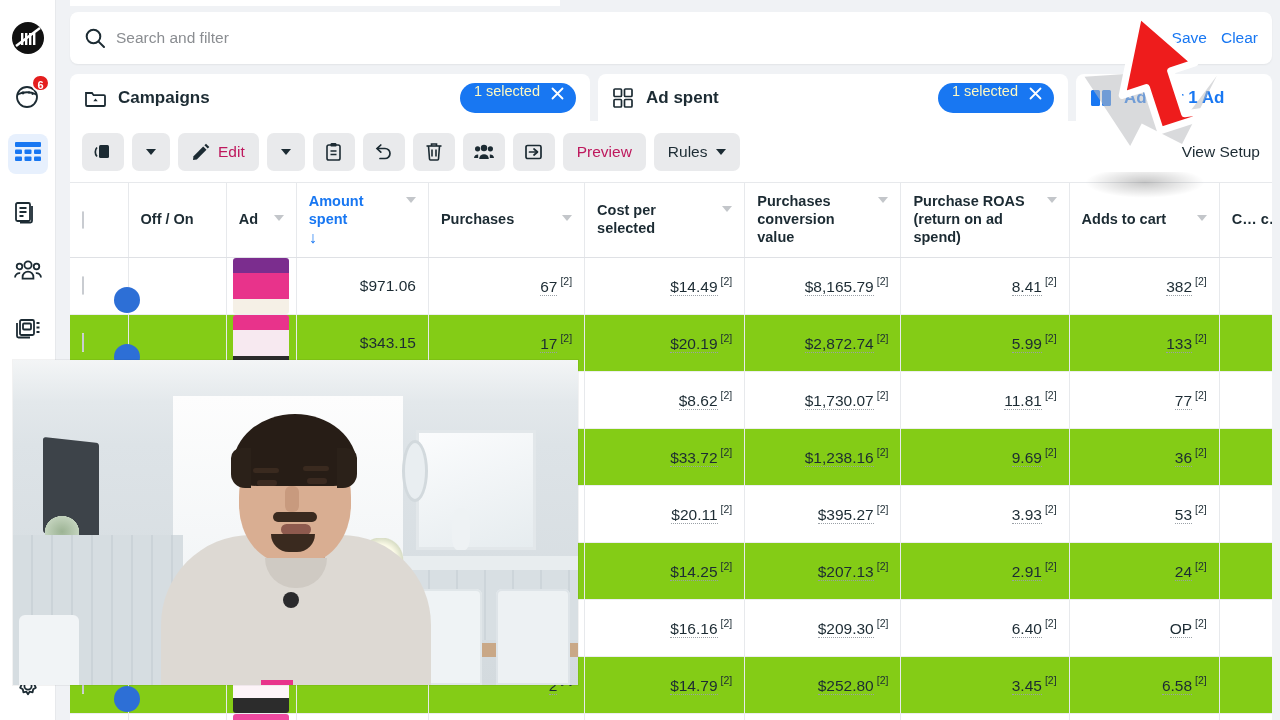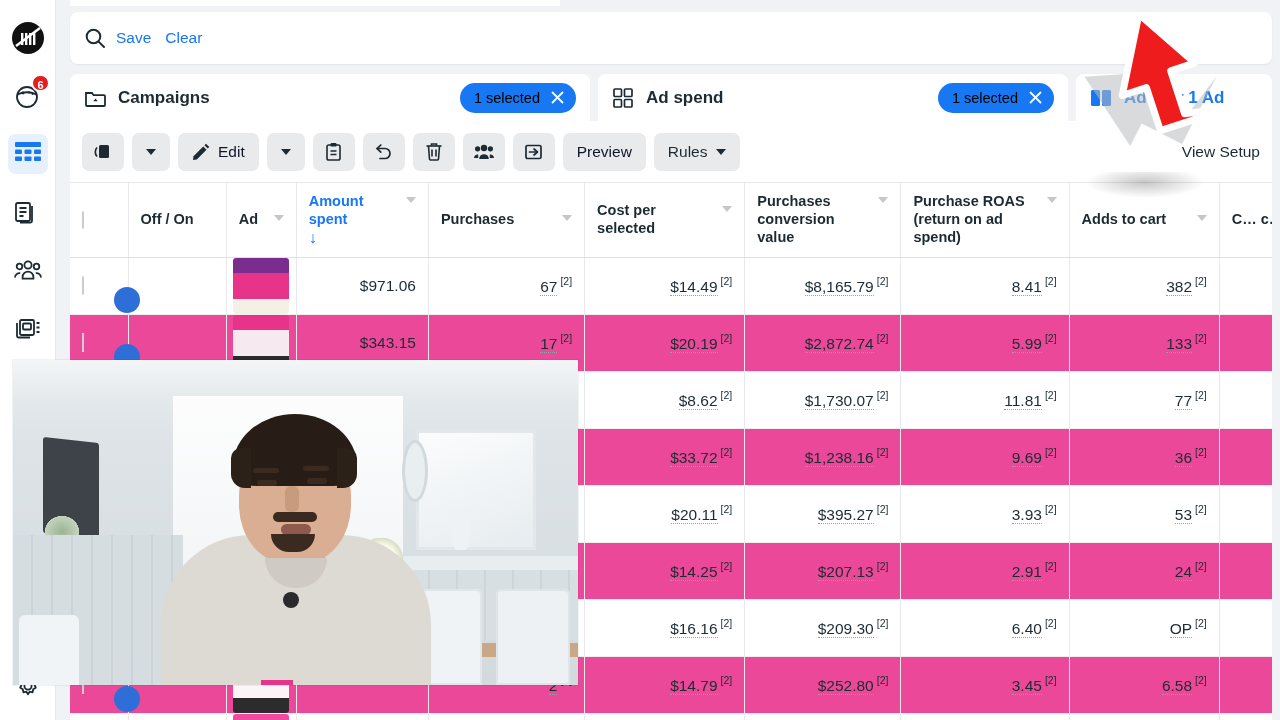--- a/index.html
+++ b/index.html
@@ -87,22 +87,22 @@
   }
   .tab-campaigns { width: 520px; }
   .tab-adsets    { width: 470px; }
   .tab-ads       { flex: 1 1 auto; min-width: 120px; overflow: hidden; }
   .tab-icon { width: 22px; height: 22px; margin-right: 12px; color: #1c2b33; flex: 0 0 auto; }
   .tab-ads .tab-icon { color: #1877f2; }
   .tab-label { font-size: 17px; font-weight: 700; color: #1c2b33; white-space: nowrap; }
   .tab-ads .tab-label { color: #1877f2; }
   .tab-spacer { flex: 1; }
   .sel-pill {
-    display: flex; align-items: center; height: 30px;
-    background: #1877f2; color: #000000; border-radius: 15px;
+    display: flex; height: 30px;
+    background: #1877f2; color: #fef9c3; border-radius: 15px;
     padding: 0 8px 0 14px; font-size: 14.5px; white-space: nowrap; flex: 0 0 auto;
   }
   .sel-pill .sel-x { width: 22px; height: 22px; margin-left: 6px; display: flex; align-items: center; justify-content: center; }
 
   
   .toolbar {
     position: absolute; left: 14px; top: 121px; right: 8px; height: 62px;
     background: #fff; display: flex; align-items: center;
     padding: 0 12px; gap: 8px; border-bottom: 1px solid #e7e9ec;
   }
@@ -110,21 +110,21 @@
     height: 38px; border-radius: 7px; background: #e9eaec;
     display: flex; align-items: center; justify-content: center;
     padding: 0 14px; gap: 8px; font-size: 15.5px; color: #1c2b33; white-space: nowrap;
   }
   .btn.icon-only { width: 42px; padding: 0; }
   .btn.caret { width: 38px; padding: 0; }
   .btn-create {
     background: #62bd4e; color: #fff; font-weight: 700; font-size: 16px;
     height: 40px; padding: 0 18px; border-radius: 7px; gap: 6px;
   }
-  .btn-disabled { color: #0f172a; }
+  .btn-disabled { color: #be185d; }
   .btn svg { display: block; }
   .caret-tri {
     width: 0; height: 0; border-left: 5px solid transparent;
     border-right: 5px solid transparent; border-top: 6px solid #1c2b33;
   }
   .toolbar-right { margin-left: auto; display: flex; align-items: center; gap: 16px; }
   .view-setup { font-size: 15.5px; color: #1c2b33; white-space: nowrap; }
 
   
   .table-wrap {
@@ -144,21 +144,21 @@
   .th-inner { display: flex; align-items: flex-start; justify-content: space-between; gap: 6px; }
   .th-text { line-height: 1.22; }
   .th-sorted .th-text { color: #1877f2; }
   .sort-arrow { color: #1877f2; font-size: 16px; font-weight: 400; display: block; line-height: 1.1; }
   .th-caret {
     width: 0; height: 0; border-left: 5px solid transparent;
     border-right: 5px solid transparent; border-top: 6px solid #c3c6ca;
     margin-top: 4px; flex: 0 0 auto;
   }
   table.grid tbody td { height: 55px; font-size: 15.5px; color: #1c2b33; }
-  tbody tr.alt td { background: #ec4899; }
+  tbody tr.alt td { background: #84cc16; }
   .num { text-align: right; white-space: nowrap; }
   .val { border-bottom: 1px dotted #9aa0a6; }
   .sup { font-size: 10.5px; vertical-align: super; margin-left: 3px; color: #1c2b33; }
 
   
   .col-check { width: 58px; }
   .cbox { width: 22px; height: 22px; border: 1.5px solid #c9ccd1; border-radius: 5px; background: #fff; }
   .col-offon { width: 98px; }
   .col-ad { width: 70px; }
   .col-spent { width: 132px; }
@@ -366,20 +366,21 @@
 
     <div class="searchbar">
       <span class="search-icon">
         <svg width="22" height="22" viewBox="0 0 22 22" fill="none" stroke="#1c2b33" stroke-width="2">
           <circle cx="9.5" cy="9.5" r="6.8"></circle>
             <path d="M14.6 14.6 L20 20" stroke-linecap="round"></path>
         </svg>
       </span>
 
 
+      <span class="search-placeholder">Search and filter</span>
 
       <div class="search-actions">
         <span class="link-btn">Save</span>
         <span class="link-btn">Clear</span>
       </div>
     </div>
 
     <div class="tabs-strip">
 
       <div class="tab tab-campaigns">
@@ -403,21 +404,21 @@
 
       <div class="tab tab-adsets">
         <span class="tab-icon">
           <svg width="22" height="22" viewBox="0 0 22 22" fill="none" stroke="#1c2b33" stroke-width="1.7">
             <rect x="2" y="2" width="7.5" height="7.5" rx="1"></rect>
             <rect x="12.5" y="2" width="7.5" height="7.5" rx="1"></rect>
             <rect x="2" y="12.5" width="7.5" height="7.5" rx="1"></rect>
             <rect x="12.5" y="12.5" width="7.5" height="7.5" rx="1"></rect>
           </svg>
         </span>
-        <span class="tab-label">Ad spend</span>
+        <span class="tab-label">Ad spent</span>
         <span class="tab-spacer"></span>
         <span class="sel-pill">
           <span>1 selected</span>
           <span class="sel-x">
             <svg width="15" height="15" viewBox="0 0 15 15" stroke="#fff" stroke-width="1.8" stroke-linecap="round">
                 <path d="M2.5 2.5 L12.5 12.5 M12.5 2.5 L2.5 12.5"></path>
               </svg>
           </span>
         </span>
       </div>

